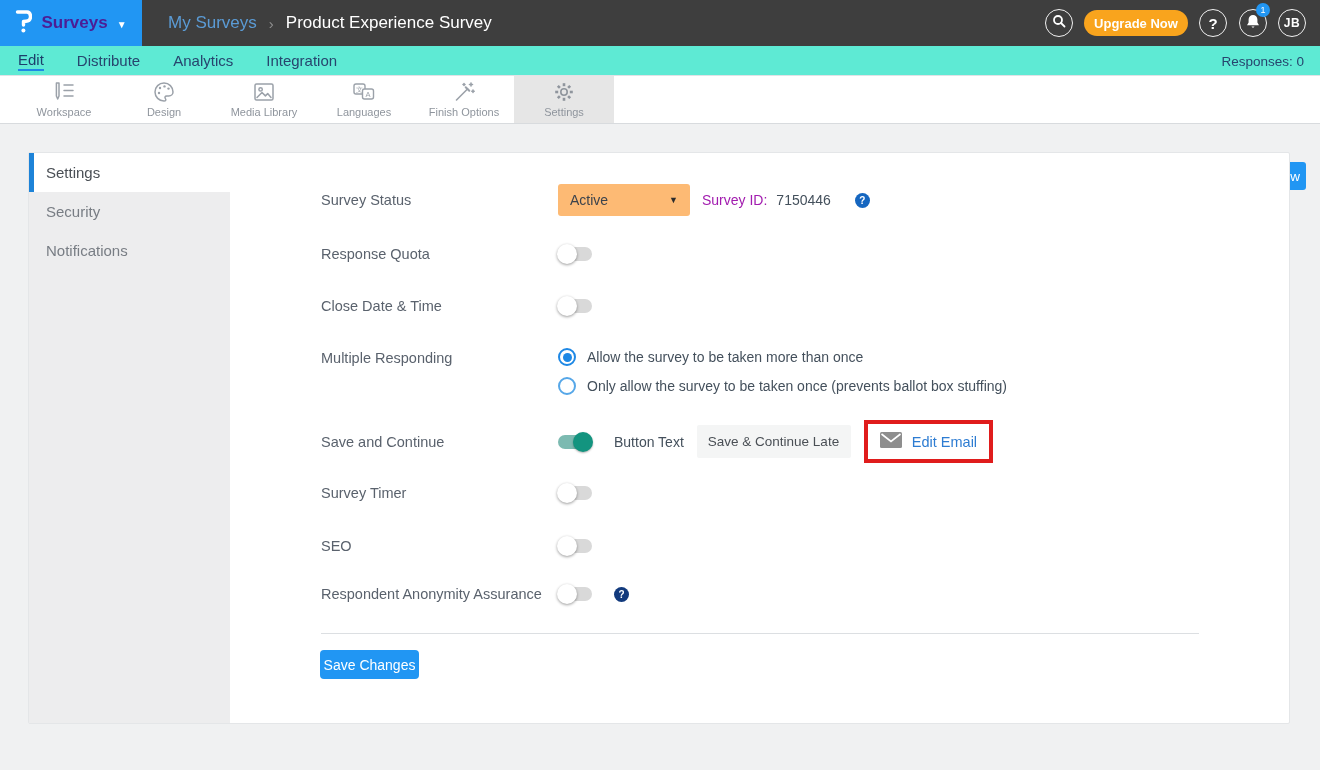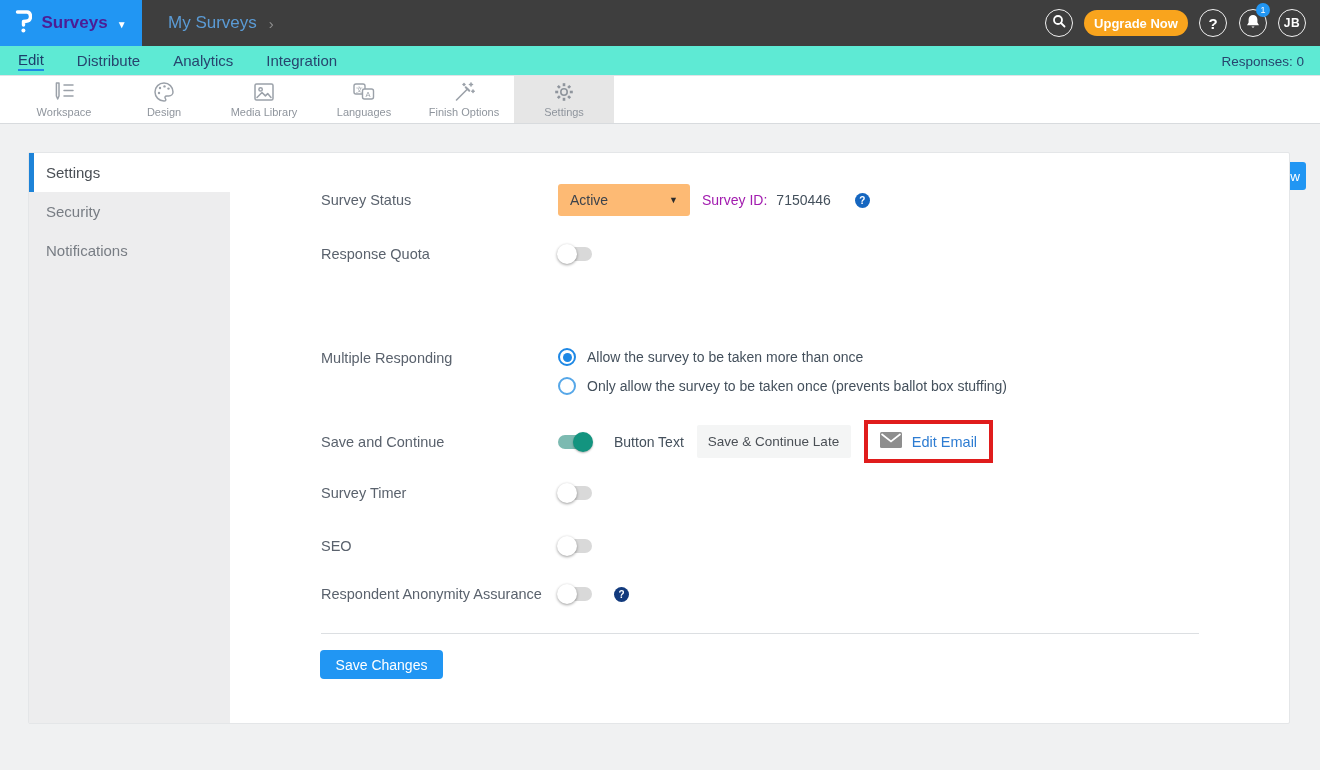--- a/index.html
+++ b/index.html
@@ -86,40 +86,41 @@
   .radio-label { font-size:14px; color:#44505c; }
 
   .btxt-label { font-size:14px; color:#44505c; margin-left:22px; }
   .btxt-input { width:154px; height:33px; background:#f4f5f5; border:none; outline:none; border-radius:2px;
     font-size:13.5px; color:#4a4f55; padding:0 11px; margin-left:13px; font-family:"Liberation Sans",sans-serif; }
   .edit-email-box { margin-left:13px; height:43px; border:4px solid #e01c1c; background:#fff; display:flex;
     align-items:center; padding:0 12px; gap:10px; cursor:pointer; }
   .edit-email-label { font-size:14.5px; color:#2d7cd2; white-space:nowrap; }
 
   .divider { position:absolute; left:292px; top:480px; width:878px; height:1px; background:#dcdfe2; }
-  .save-btn { position:absolute; left:291px; top:497px; width:123px; height:29px; background:#2196f3; border:none;
+  .save-btn { position:absolute; left:291px; top:497px; width:99px; height:29px; background:#2196f3; border:none;
     border-radius:4px; color:#fff; font-size:14px; font-weight:500; cursor:pointer; font-family:"Liberation Sans",sans-serif; }
 </style>
 </head>
 <body>
 
 <div class="topbar">
   <div class="logo-block">
     <span>
       <svg width="17" height="25" viewBox="0 0 17 25">
         <path d="M2.5 3 h9.5 q3.5 0.2 3.5 4.5 q0 4.5 -4.5 4.7 l-2.5 0.3 v3.5" fill="none" stroke="#fff" stroke-width="3.4" stroke-linecap="round" stroke-linejoin="round"></path>
         <circle cx="8.4" cy="21.6" r="2" fill="#fff"></circle>
       </svg>
     </span>
     <span class="brand">Surveys</span>
     <span class="caret">▼</span>
   </div>
   <div class="breadcrumb">
     <span class="crumb-parent">My Surveys</span>
     <span class="crumb-sep">›</span>
+    <span class="crumb-current">Product Experience Survey</span>
   </div>
 
   <div class="hdr-circle" style="left:1045px;">
     <span>
       <svg width="14" height="14" viewBox="0 0 14 14">
           <circle cx="6" cy="6" r="4" fill="none" stroke="#fff" stroke-width="1.8"></circle>
           <line x1="9" y1="9" x2="12.5" y2="12.5" stroke="#fff" stroke-width="1.8" stroke-linecap="round"></line>
         </svg>
     </span>
   </div>
@@ -282,20 +283,26 @@
     <span class="help-dot">?</span>
   </div>
 
   <div class="frow" style="left:292px; top:91px; height:20px;">
     <span class="flabel">Response Quota</span>
     <div class="toggle">
         <div class="knob"></div>
       </div>
   </div>
 
+  <div class="frow" style="left:292px; top:143px; height:20px;">
+    <span class="flabel">Close Date &amp; Time</span>
+    <div class="toggle">
+        <div class="knob"></div>
+      </div>
+  </div>
 
   <div class="frow" style="left:292px; top:195px; align-items:flex-start;">
     <span class="flabel" style="margin-top:2px;">Multiple Responding</span>
     <div class="radio-group">
       <div class="radio-row">
         <span class="radio checked"></span>
         <span class="radio-label">Allow the survey to be taken more than once</span>
       </div>
       <div class="radio-row">
         <span class="radio"></span>

